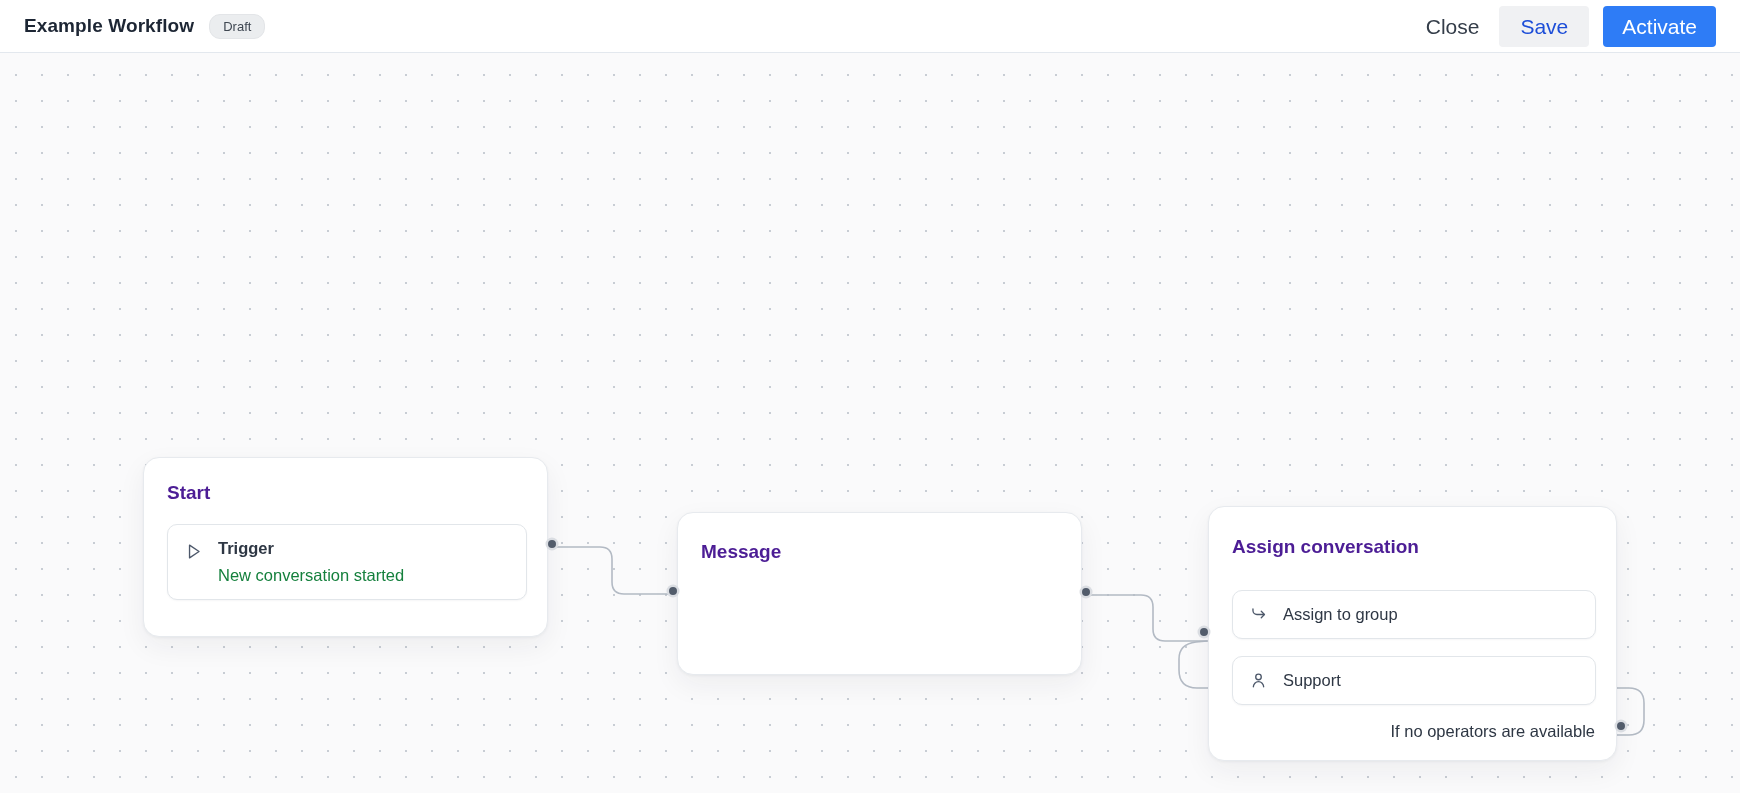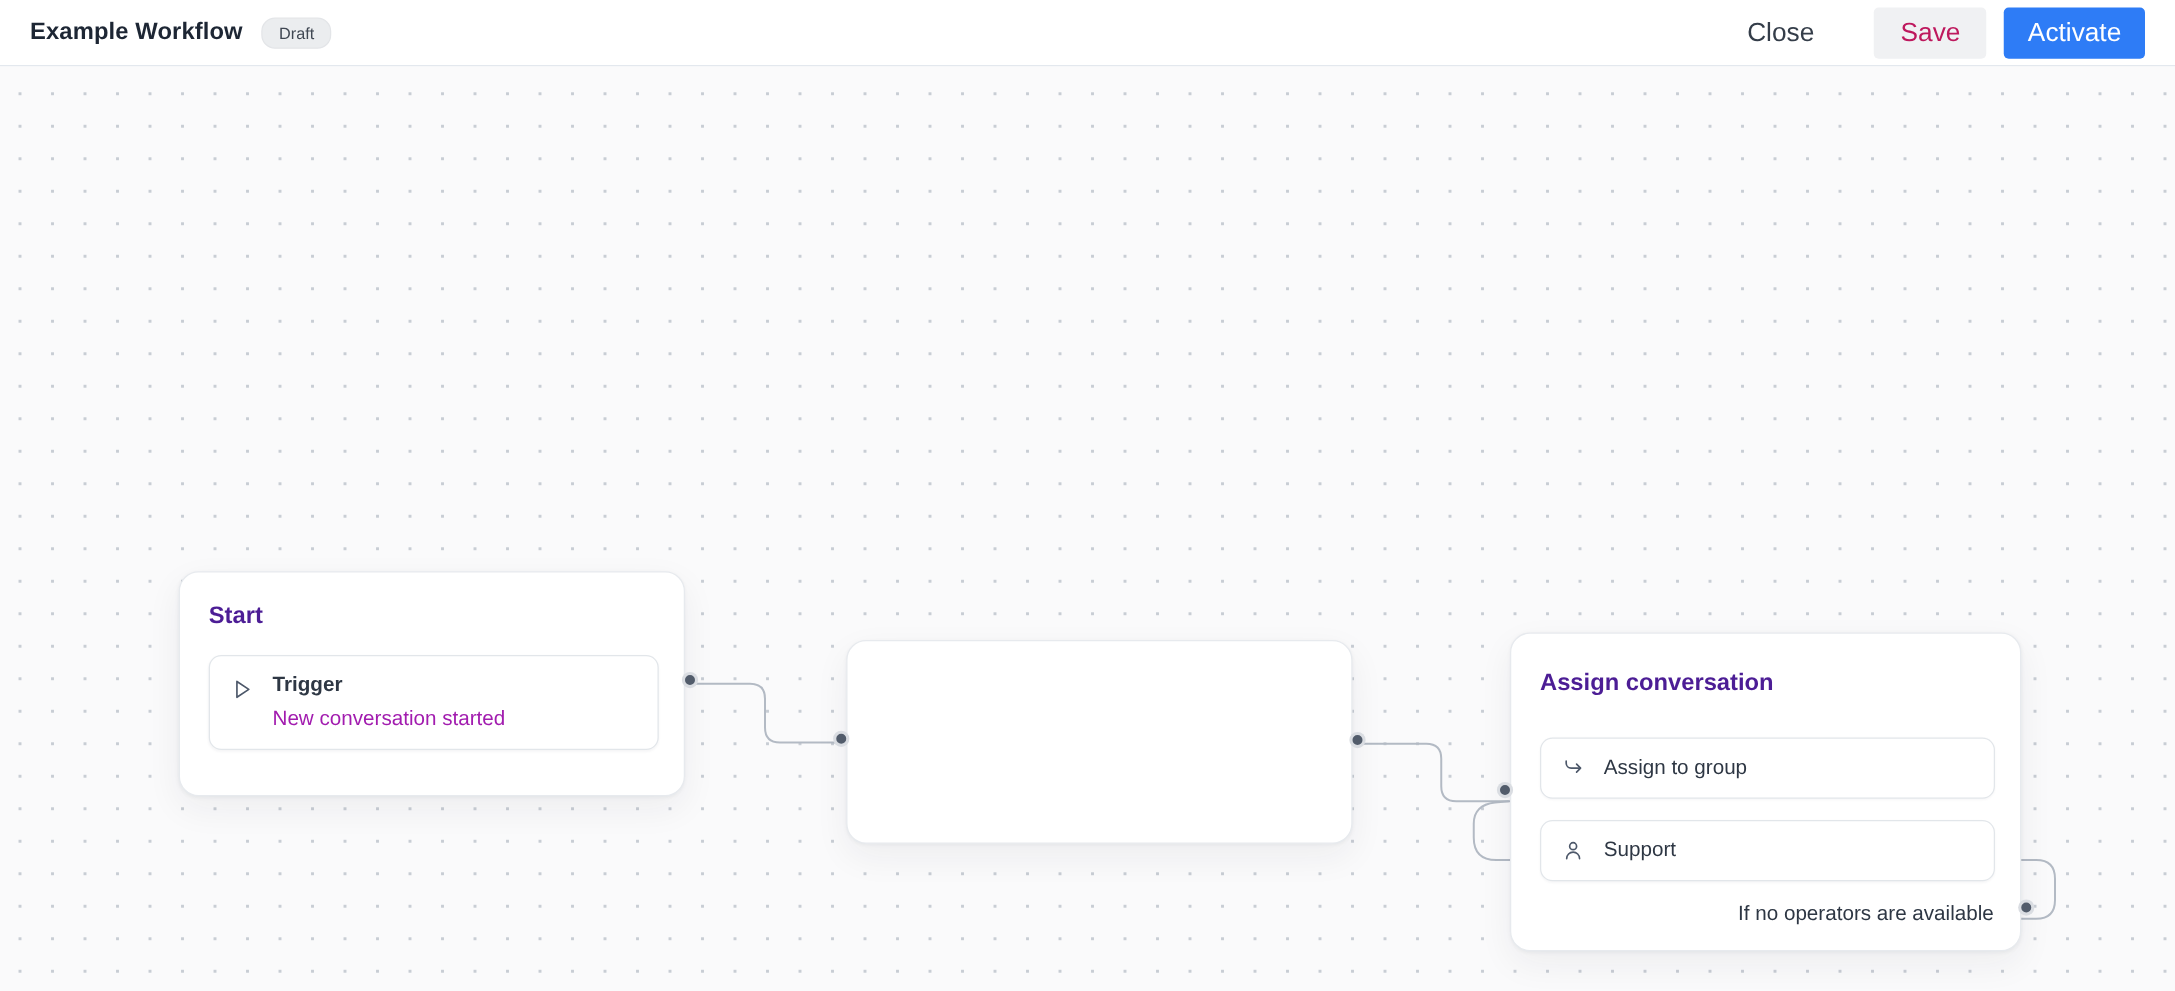--- a/index.html
+++ b/index.html
@@ -51,23 +51,22 @@
     border-radius: 4px;
     line-height: 1;
   }
   .btn-ghost {
     background: transparent;
     color: #343d49;
     padding: 9px 6px;
   }
   .btn-secondary {
     background: #f0f1f3;
-    color: #be185d;
+    color: #1d4ed8;
     padding: 10px 21px;
-    margin-left: 28px;
   }
   .btn-primary {
     color: #ffffff;
     padding: 10px 19px;
   }
 
   
   .canvas {
     position: relative;
     width: 1740px;
@@ -118,21 +117,21 @@
     cursor: pointer;
   }
   .node-item .txt {
     font-size: 16.5px;
     color: #2e3744;
     font-weight: 600;
   }
   .node-item .txt-normal { font-weight: normal; }
   .node-item .sub {
     font-size: 16.5px;
-    color: #a21caf;
+    color: #15803d;
     font-weight: normal;
     margin-top: 8px;
   }
   .icn { flex: 0 0 auto; color: #4d586a; display: flex; }
   .icn svg { stroke: currentColor; fill: none; stroke-width: 1.7; stroke-linecap: round; stroke-linejoin: round; }
 
   
   #node-start   { left: 143px; top: 404px; width: 405px; height: 180px; }
   #node-message { left: 677px; top: 459px; width: 405px; height: 163px; }
   #node-assign  { left: 1208px; top: 453px; width: 409px; height: 255px; }
@@ -200,20 +199,21 @@
       </span>
       <span>
         <div class="txt">Trigger</div>
         <div class="sub">New conversation started</div>
       </span>
     </div>
     <span class="port port-right" style="top: 82px;"></span>
   </section>
 
   <section class="node" id="node-message">
+    <div class="node-title">Message</div>
     <span class="port port-left" style="top: 74px;"></span>
     <span class="port port-right" style="top: 75px;"></span>
   </section>
 
   <section class="node" id="node-assign">
     <div class="node-title">Assign conversation</div>
     <div class="node-item node-item-1">
       <span class="icn">
         <svg width="19" height="19" viewBox="0 0 24 24">
           <path d="M5 5 v2 a5 5 0 0 0 5 5 h9"></path>

